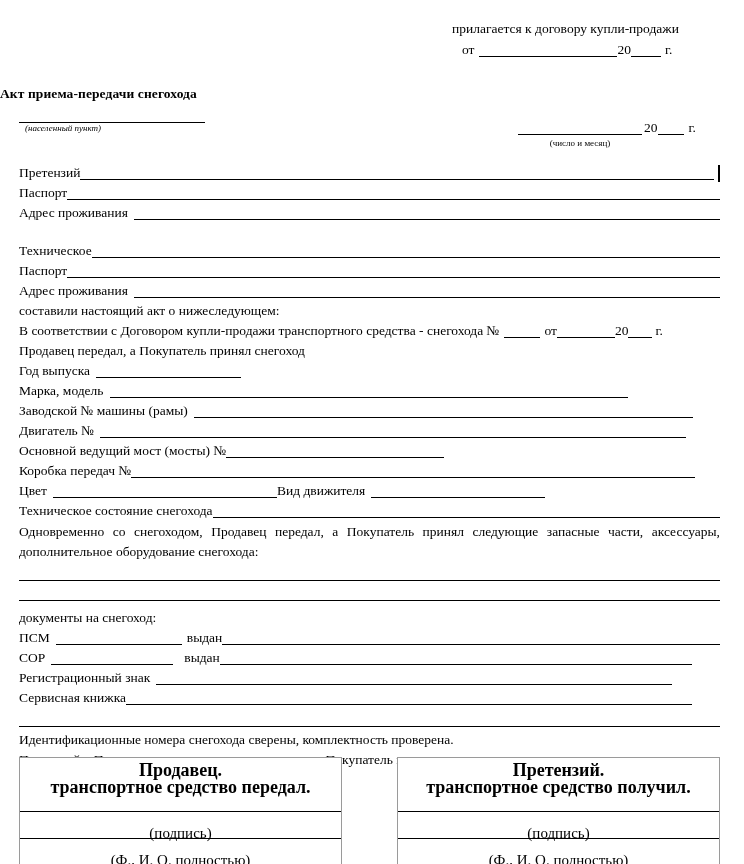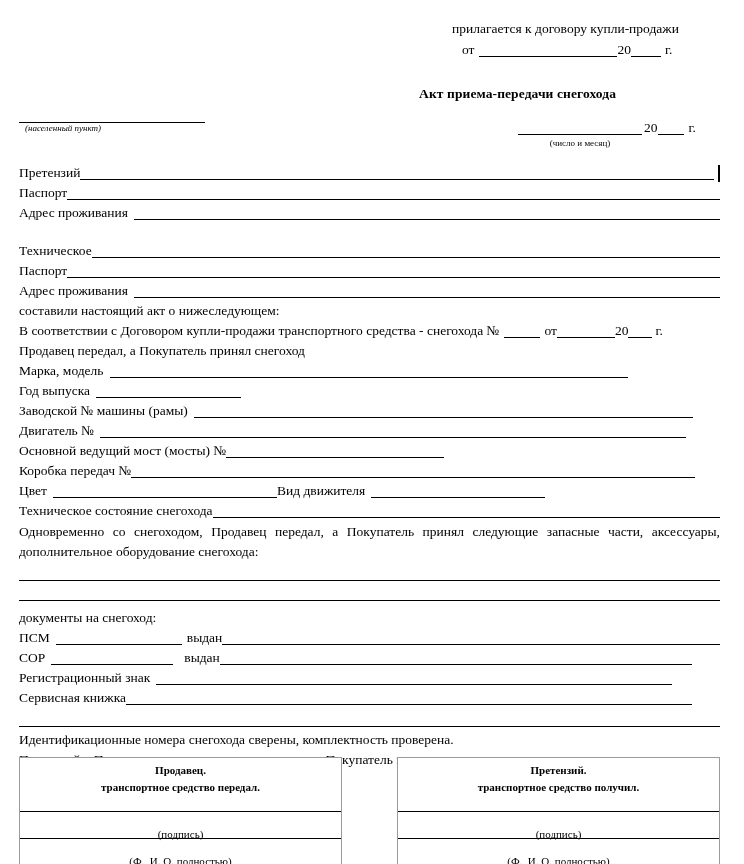--- a/index.html
+++ b/index.html
@@ -51,25 +51,24 @@
   }
   #hdr-note .txt { line-height: 21px; }
   #hdr-note .l3 { display: flex; align-items: flex-end; }
   #hdr-note .l3 .lead { padding-left: 10px; }
 
   
   #doc-title {
     left: 0;
     top: 86px;
     width: 608px;
-    text-align: right;
+    text-align: left;
     font-size: 13.5px;
     font-weight: bold;
     letter-spacing: 0.1px;
-    padding-left: 8px;
   }
 
   
   #place-block { left: 19px; top: 122px; width: 200px; }
   #place-block .lbl { text-align: left; padding-left: 6px; font-style: italic; }
   #date-block { left: 518px; top: 118px; width: 200px; }
   #date-block .caption { text-align: center; width: 124px; }
 
   
   #body-block {
@@ -108,35 +107,35 @@
   }
   .sig-box {
     width: 323px;
     border: 1px solid #9a9a9a;
     box-sizing: border-box;
     background: #fff;
   }
   .sig-head {
     text-align: center;
     font-weight: bold;
-    font-size: 11px;
+    font-size: 18px;
     line-height: 17px;
     padding: 4px 4px 0 4px;
     height: 54px;
     box-sizing: border-box;
     border-bottom: 1.4px solid #000;
   }
   .sig-cell {
     text-align: center;
     border-bottom: 1.4px solid #000;
     box-sizing: border-box;
   }
   .sig-cell.c1 { height: 27px; padding-top: 12px; }
   .sig-cell.c2 { height: 27px; padding-top: 12px; }
-  .sig-caption { font-size: 11px; line-height: 11px; }
+  .sig-caption { font-size: 15px; line-height: 11px; }
 </style>
 </head>
 <body>
 
 <div class="page">
 
   <div class="abs" id="hdr-note">
     <div class="txt">прилагается к договору купли-продажи</div>
     <div class="txt l3">
       <span class="lead">от</span>
@@ -203,28 +202,28 @@
       <span style="padding-left:4px;">от</span>
       <span class="rule-fixed" style="width:58px;"></span>
       <span>20</span>
       <span class="rule-fixed" style="width:24px;"></span>
       <span style="padding-left:3px;">г.</span>
     </div>
 
     <div class="txt line">Продавец передал, а Покупатель принял снегоход</div>
 
     <div class="row txt line">
+      <span>Год выпуска</span>
+      <span class="rule-fixed" style="width:145px;margin-left:6px;"></span>
+    </div>
+
+    <div class="row txt line">
       <span>Марка, модель</span>
       <span class="rule" style="margin-left:6px;max-width:518px;"></span>
       <span class="gap" style="width:74px;"></span>
-    </div>
-
-    <div class="row txt line">
-      <span>Год выпуска</span>
-      <span class="rule-fixed" style="width:145px;margin-left:6px;"></span>
     </div>
 
     <div class="row txt line">
       <span>Заводской  № машины (рамы)</span>
       <span class="rule" style="margin-left:6px;"></span>
       <span class="gap" style="width:27px;"></span>
     </div>
 
     <div class="row txt line">
       <span>Двигатель №</span>

